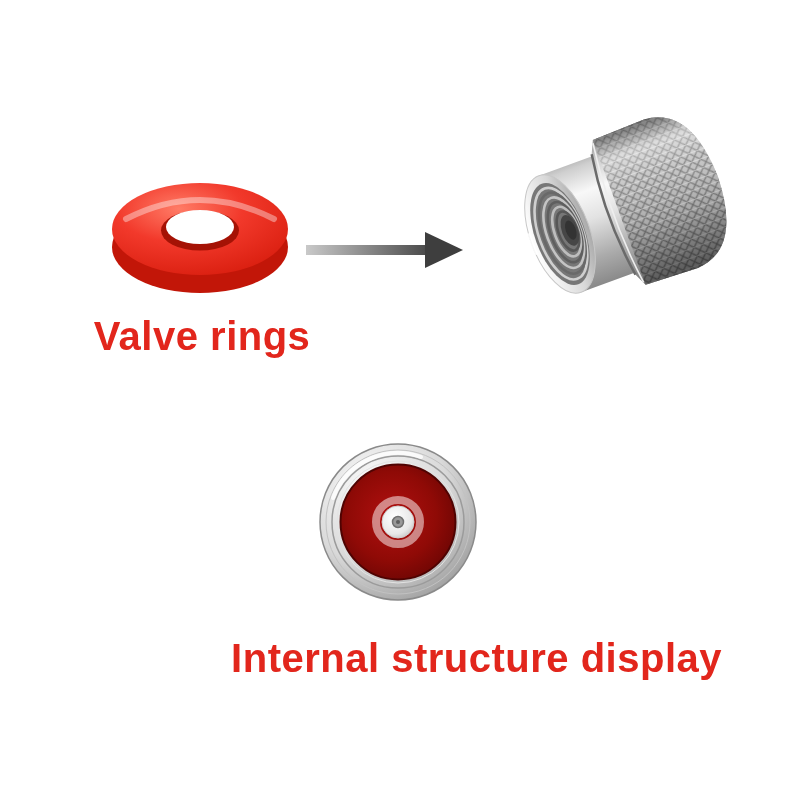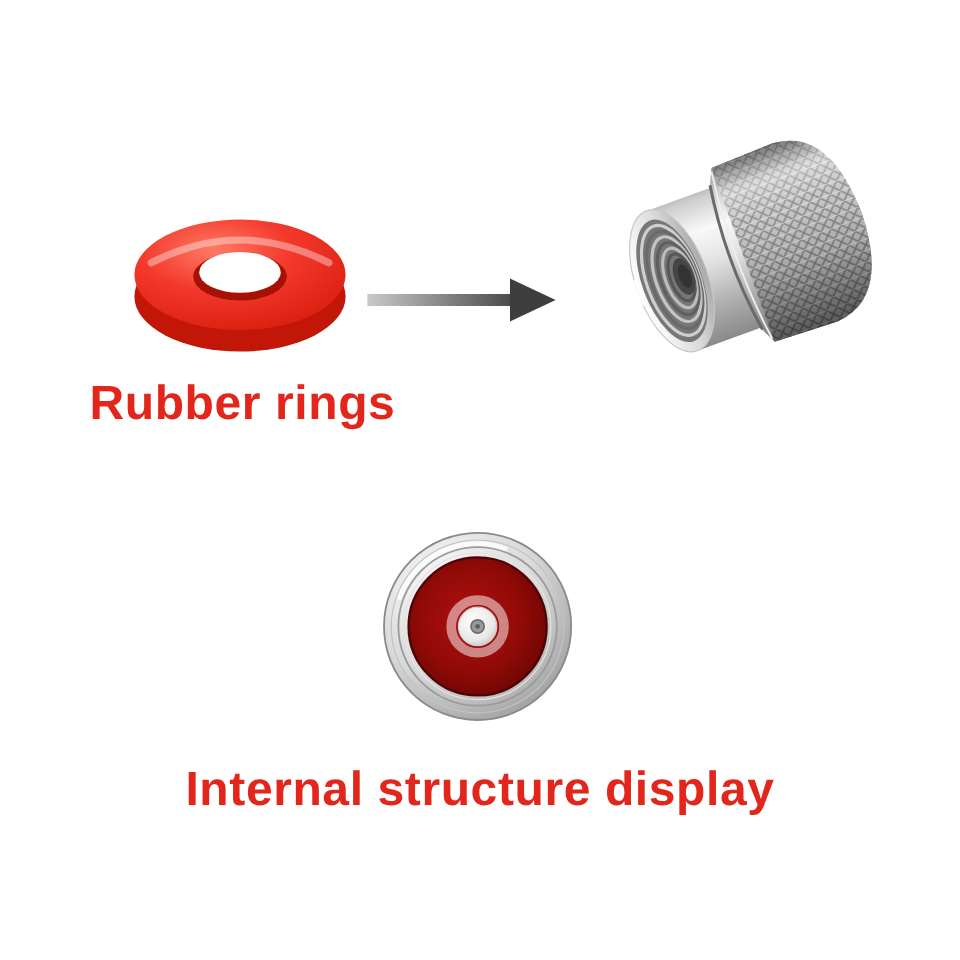--- a/index.html
+++ b/index.html
@@ -18,21 +18,21 @@
   .label {
     text-align:center;
     font-size:40px;
     font-weight:700;
     letter-spacing:0.5px;
     white-space:nowrap;
     user-select:none;
   }
   .label-rubber   { left:12px;  top:314px; width:380px; color:var(--label_red,#e2261c); }
   .label-valve    { left:418px; top:314px; width:372px; color:var(--label_dark,#3c3c3c); font-weight:600; }
-  .label-internal { left:60px;  top:636px; width:680px; color:var(--label_red,#e2261c); }
+  .label-internal { left:42px;  top:636px; width:680px; color:var(--label_red,#e2261c);text-align:right; }
   .ring-svg    { left:100px; top:165px; width:200px; height:140px; }
   .arrow-svg   { left:306px; top:230px; width:158px; height:40px; }
   .cap-svg     { left:468px; top:88px;  width:280px; height:225px; }
   .topview-svg { left:316px; top:440px; width:164px; height:164px; }
 </style>
 </head>
 <body>
 
 <div class="canvas">
 
@@ -111,21 +111,21 @@
       <ellipse cx="7" cy="0" rx="12" ry="26" fill="none" stroke="#bdbdbd" stroke-width="2.6"></ellipse>
       <ellipse cx="8.5" cy="0" rx="9.5" ry="20.5" fill="none" stroke="#575757" stroke-width="2.6"></ellipse>
 
       <ellipse cx="10.5" cy="0" rx="8" ry="16" fill="#464646"></ellipse>
       <ellipse cx="11.5" cy="0" rx="5" ry="10" fill="#333333"></ellipse>
 
       <path d="M-29,-10 Q-30,0 -29,10" stroke="rgba(255,255,255,0.85)" stroke-width="3" fill="none" stroke-linecap="round"></path>
     </g>
   </svg>
 
-  <div class="abs label label-rubber">Rubber rings</div>
+  <div class="abs label label-rubber">Valve rings</div>
 
   <svg class="abs topview-svg" viewBox="0 0 164 164" aria-hidden="true">
     <defs>
       <radialGradient id="silverRad" cx="35%" cy="30%" r="85%">
         <stop offset="0%" stop-color="#ffffff"></stop>
         <stop offset="55%" stop-color="#d9d9d9"></stop>
         <stop offset="85%" stop-color="#a8a8a8"></stop>
         <stop offset="100%" stop-color="#8d8d8d"></stop>
       </radialGradient>
       <radialGradient id="redRad" cx="45%" cy="45%" r="70%">

